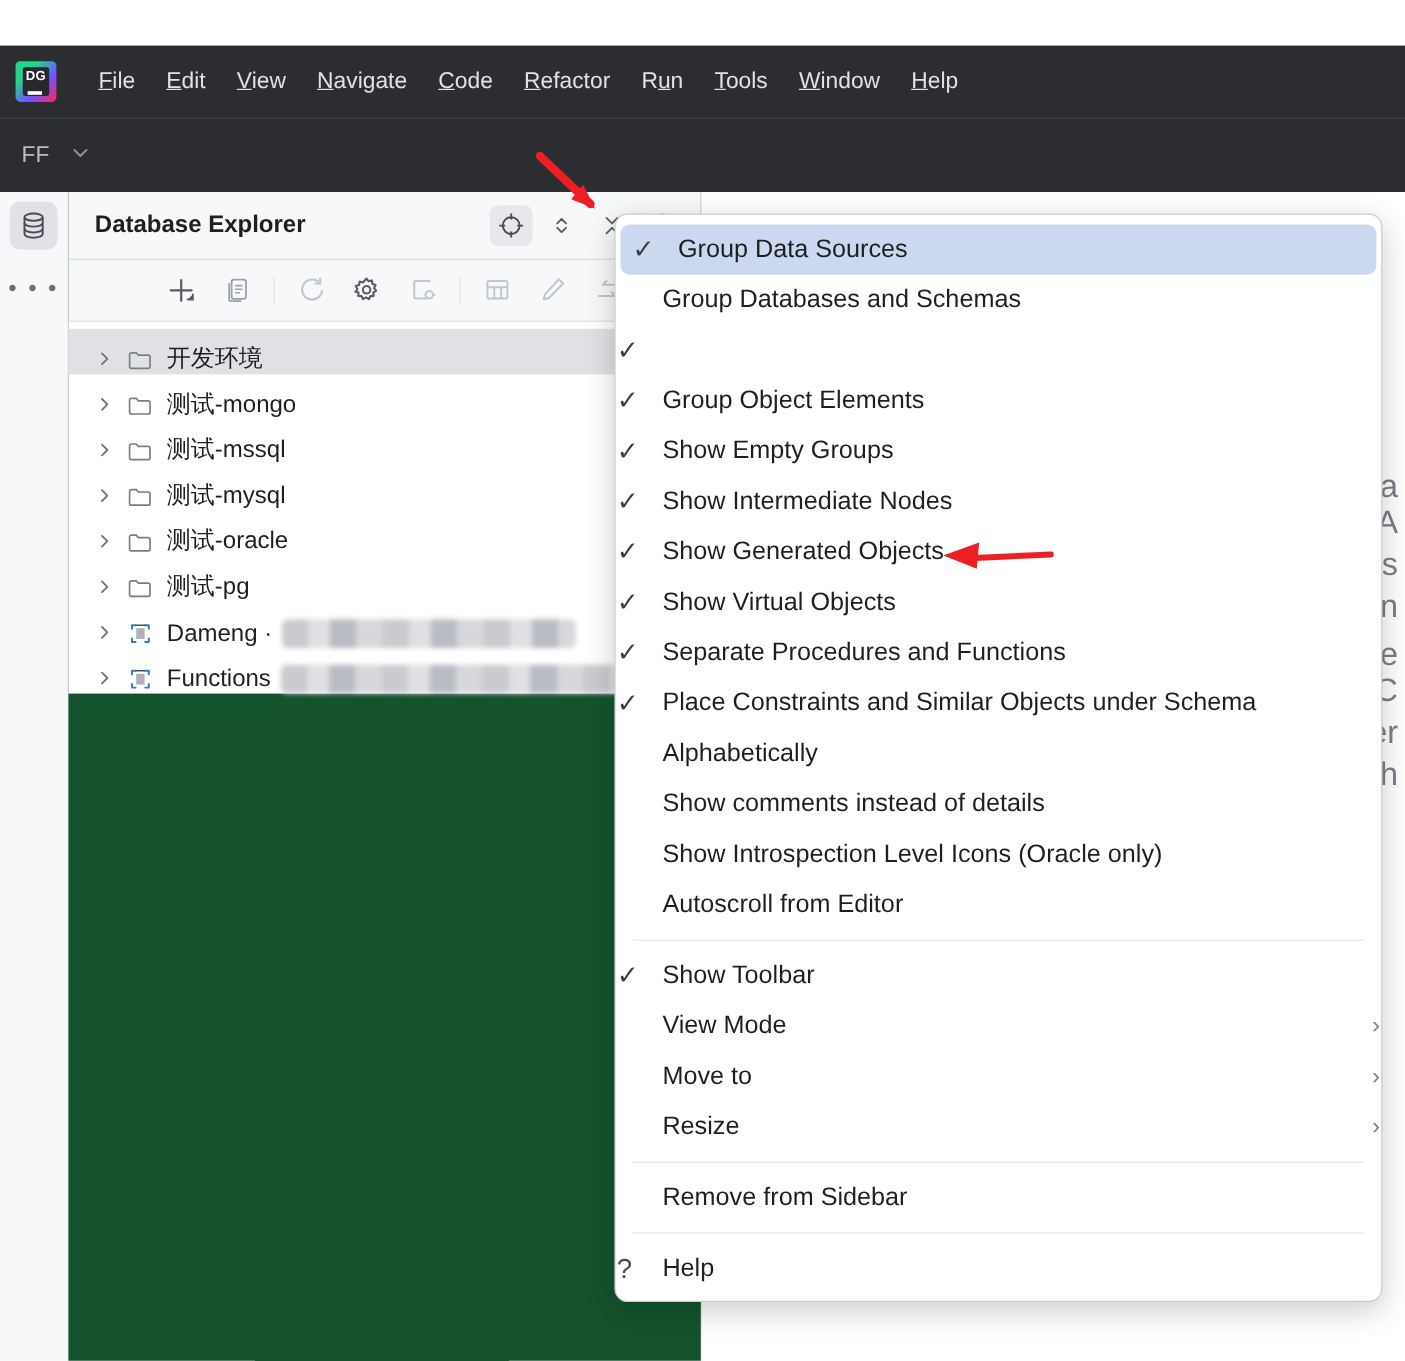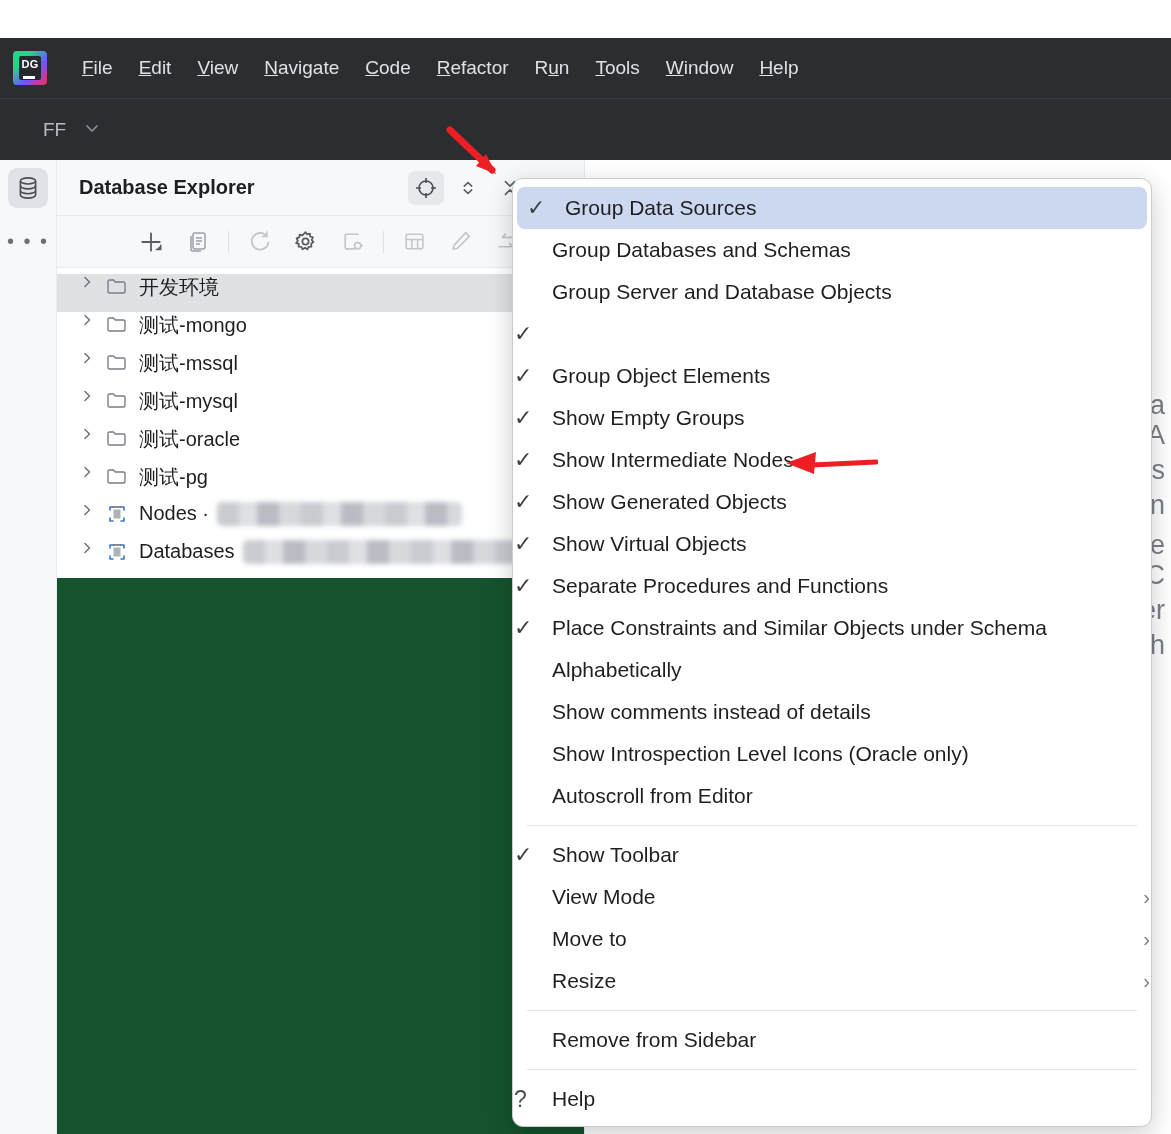--- a/index.html
+++ b/index.html
@@ -36,21 +36,21 @@
   .menu-item {
     color: #dfe1e5; font-size: 19px; padding: 4px 13px; cursor: default;
     white-space: nowrap;
   }
   .menu-item .mn { text-decoration: underline; }
 
   
   .projectbar {
     position: absolute; top: 61px; left: 0; width: 1171px; height: 61px;
     background: #2b2d30;
-    display: flex; align-items: center; padding-left: 25px;
+    display: flex; align-items: center;
   }
   .proj-name { color: #b9bcc2; font-size: 19px; margin-left: 18px; }
   .proj-caret { margin-left: 16px; color: #8d9096; }
 
   
   .rail {
     position: absolute; top: 122px; left: 0; width: 57px; height: 1012px;
     background: #f7f8fa; border-right: 1px solid #ebecf0;
     display: flex; flex-direction: column; align-items: center; padding-top: 8px;
   }
@@ -93,21 +93,21 @@
   .tb-btn {
     width: 34px; height: 34px; margin-right: 14px;
     display: flex; align-items: center; justify-content: center; color: #6f737a;
   }
   .tb-btn.dim { color: #b8bcc4; }
   .tb-sep { width: 1px; height: 22px; background: #dfe1e5; margin: 0 14px 0 0; }
 
   
   .tree { padding-top: 6px; background: #fff; }
   .tree-row {
-    height: 38px; display: flex; align-items: flex-start; padding-left: 22px;
+    height: 38px; display: flex; align-items: flex-end; padding-left: 22px;
     font-size: 20px; color: #1e1f22; white-space: nowrap;
   }
   .tree-row.selected { background: #dfe1e5; }
   .tw { width: 26px; color: #6f737a; font-size: 17px; }
   .ticon { width: 34px; display: flex; align-items: center; color: #6f737a; }
   .redact {
     display: inline-block; height: 24px; margin-left: 8px; border-radius: 5px;
     background: repeating-linear-gradient(90deg,
       #c9cbd0 0 22px, #dfe0e4 22px 40px, #b9bcc2 40px 62px, #d6d8dc 62px 84px);
     filter: blur(2.4px); vertical-align: middle;
@@ -376,52 +376,48 @@
           <span class="tw"><svg width="16" height="16" viewBox="0 0 16 16">
               <path d="M6 3.5L10.5 8L6 12.5" stroke="#6f737a" stroke-width="1.5" fill="none" stroke-linecap="round" stroke-linejoin="round"></path>
             </svg></span>
           <span class="ticon">
             <svg width="24" height="24" viewBox="0 0 24 24" fill="none">
               <path d="M5 5h3M16 5h3M5 19h3M16 19h3M5 5v3M19 5v3M5 16v3M19 16v3" stroke="#3a78c8" stroke-width="1.6" stroke-linecap="round"></path>
               <rect x="8.5" y="7.5" width="7" height="9" fill="#aeb3ba"></rect>
               <path d="M8 5h8" stroke="#4a4d52" stroke-width="1.3"></path>
             </svg>
           </span>
-          <span>Nodes ·</span>
+          <span>Dameng ·</span>
           <span class="redact" style="width: 245px;"></span>
         </div>
         <div class="tree-row">
           <span class="tw"><svg width="16" height="16" viewBox="0 0 16 16">
               <path d="M6 3.5L10.5 8L6 12.5" stroke="#6f737a" stroke-width="1.5" fill="none" stroke-linecap="round" stroke-linejoin="round"></path>
             </svg></span>
           <span class="ticon">
             <svg width="24" height="24" viewBox="0 0 24 24" fill="none">
               <path d="M5 5h3M16 5h3M5 19h3M16 19h3M5 5v3M19 5v3M5 16v3M19 16v3" stroke="#3a78c8" stroke-width="1.6" stroke-linecap="round"></path>
               <rect x="8.5" y="7.5" width="7" height="9" fill="#aeb3ba"></rect>
               <path d="M8 5h8" stroke="#4a4d52" stroke-width="1.3"></path>
             </svg>
           </span>
-          <span>Databases</span>
+          <span>Functions</span>
           <span class="redact" style="width: 300px;"></span>
         </div>
       </div>
   </div>
 
   <div class="popup" id="popup">
       <div class="mrow sel">
         <span class="mcheck">✓</span>
         <span class="mlabel">Group Data Sources</span>
       </div>
       <div class="mrow">
         <span class="mcheck"></span>
         <span class="mlabel">Group Databases and Schemas</span>
-      </div>
-      <div class="mrow">
-        <span class="mcheck"></span>
-        <span class="mlabel">Group Server and Database Objects</span>
       </div>
       <div class="mrow">
         <span class="mcheck">✓</span>
       </div>
       <div class="mrow">
         <span class="mcheck">✓</span>
         <span class="mlabel">Group Object Elements</span>
       </div>
       <div class="mrow">
         <span class="mcheck">✓</span>

